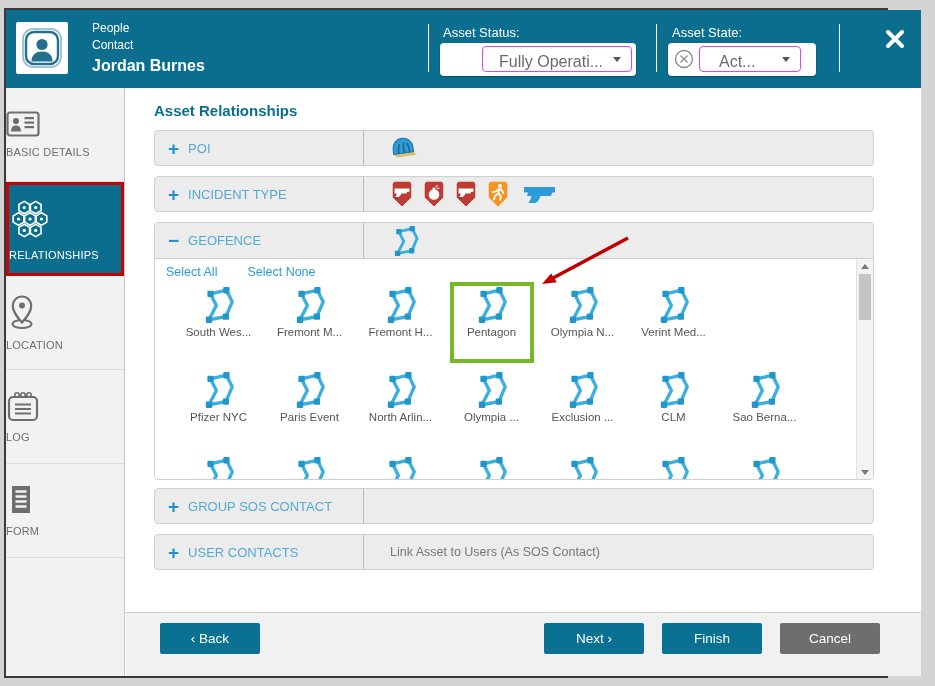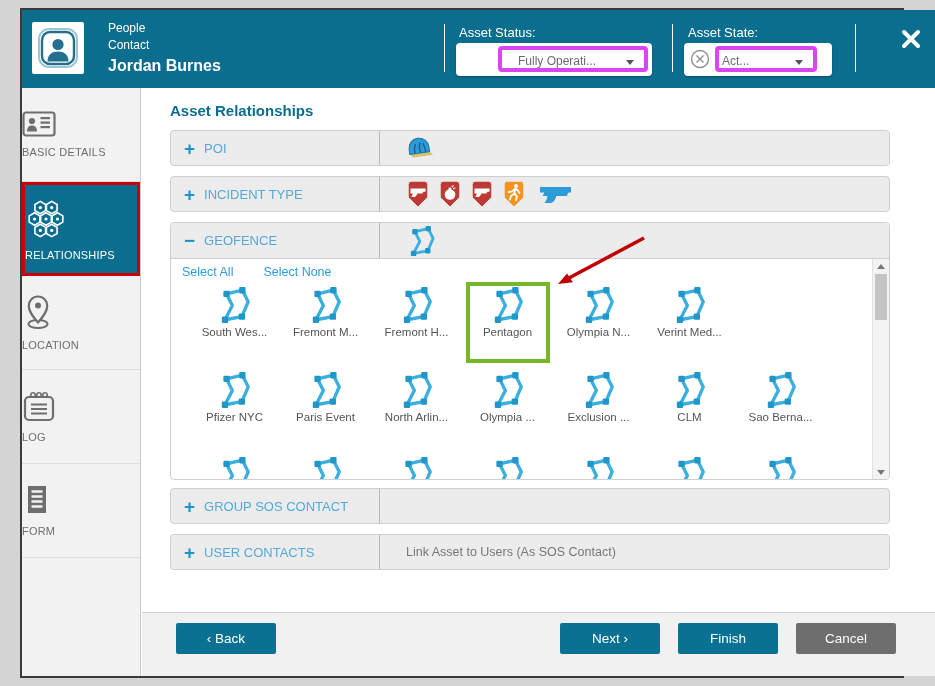--- a/index.html
+++ b/index.html
@@ -4,36 +4,36 @@
 <style>
   * { box-sizing: border-box; }
   html,body { margin:0; padding:0; }
   body {
     width:935px; height:686px; position:relative;
     background:#d4d4d4;
     font-family:"Liberation Sans", sans-serif;
     overflow:hidden;
   }
   .window {
-    position:absolute; left:20px; top:8px; width:884px; height:670px;
+    position:absolute; left:4px; top:8px; width:884px; height:670px;
     border:2px solid #3a3a3a; background:#fff;
   }
   
   .header { position:absolute; left:0; top:0; width:915px; height:78px; background:#0B6E8F; }
   .avatar { position:absolute; left:10px; top:12px; width:52px; height:52px; background:#fff; border-radius:2px;
             display:flex; align-items:center; justify-content:center; }
   .id-block { position:absolute; left:86px; top:10px; color:#fff; }
   .id-line { font-size:12px; line-height:17px; display:block; }
   .id-name { font-size:16px; font-weight:bold; line-height:23px; display:block; }
   .hdr-divider { position:absolute; top:14px; width:1px; height:48px; background:#fff; }
   .hdr-label { position:absolute; top:15px; color:#fff; font-size:13px; }
   .hdr-box { position:absolute; top:33px; height:33px; background:#fff; border-radius:4px;
              box-shadow:0 1px 2px rgba(0,0,0,.3); }
-  .dd { position:absolute; top:3px; height:26px; border:4px solid #d946ef; border-radius:4px;
-        display:flex; align-items:flex-end; font-size:12px; color:#6b6b6b; cursor:pointer; background:#fff; }
+  .dd { position:absolute; top:3px; height:26px; border:1px solid #d946ef; border-radius:4px;
+        display:flex; align-items:flex-end; font-size:16px; color:#6b6b6b; cursor:pointer; background:#fff; }
   .caret { position:absolute; right:10px; top:10px; width:0; height:0;
            border-left:4.5px solid transparent; border-right:4.5px solid transparent; border-top:5.5px solid #555; }
   .close-btn { position:absolute; left:876px; top:16px; width:26px; height:26px; cursor:pointer; }
   
   .sidebar { position:absolute; left:0; top:78px; width:119px; height:588px;
              background:#f2f2f2; border-right:1px solid #c9c9c9; }
   .side-item { height:94px; border-bottom:1px solid #dedede; display:flex; flex-direction:column;
                align-items:flex-start; justify-content:center; gap:9px; color:#6e6e6e; cursor:pointer; }
   .side-item .lbl { font-size:11px; letter-spacing:.2px; }
   .side-item.selected { background:#0B6E8F; border:3px solid #CC0000; color:#fff; }
@@ -126,21 +126,21 @@
       </div>
     </div>
 
     <div class="hdr-divider" style="left:650px"></div>
     <span class="hdr-label" style="left:666px">Asset State:</span>
     <div class="hdr-box" style="left:662px;width:148px">
       <svg width="22" height="22" viewBox="0 0 22 22" style="position:absolute;left:5px;top:5px">
         <circle cx="11" cy="11" r="8.5" fill="#fff" stroke="#8f8f8f" stroke-width="1.4"></circle>
         <path d="M7.5 7.5 l7 7 M14.5 7.5 l-7 7" stroke="#8f8f8f" stroke-width="1.4"></path>
       </svg>
-      <div class="dd" style="left:31px;width:102px;padding-left:3px">
+      <div class="dd" style="left:31px;width:102px;padding-left:19px">
         <span>Act...</span>
         <span class="caret"></span>
       </div>
     </div>
 
     <div class="hdr-divider" style="left:833px"></div>
     <div class="close-btn">
       <svg width="26" height="26" viewBox="0 0 26 26">
         <path d="M6 6 L20 20 M20 6 L6 20" stroke="#fff" stroke-width="4" stroke-linecap="round"></path>
       </svg>

